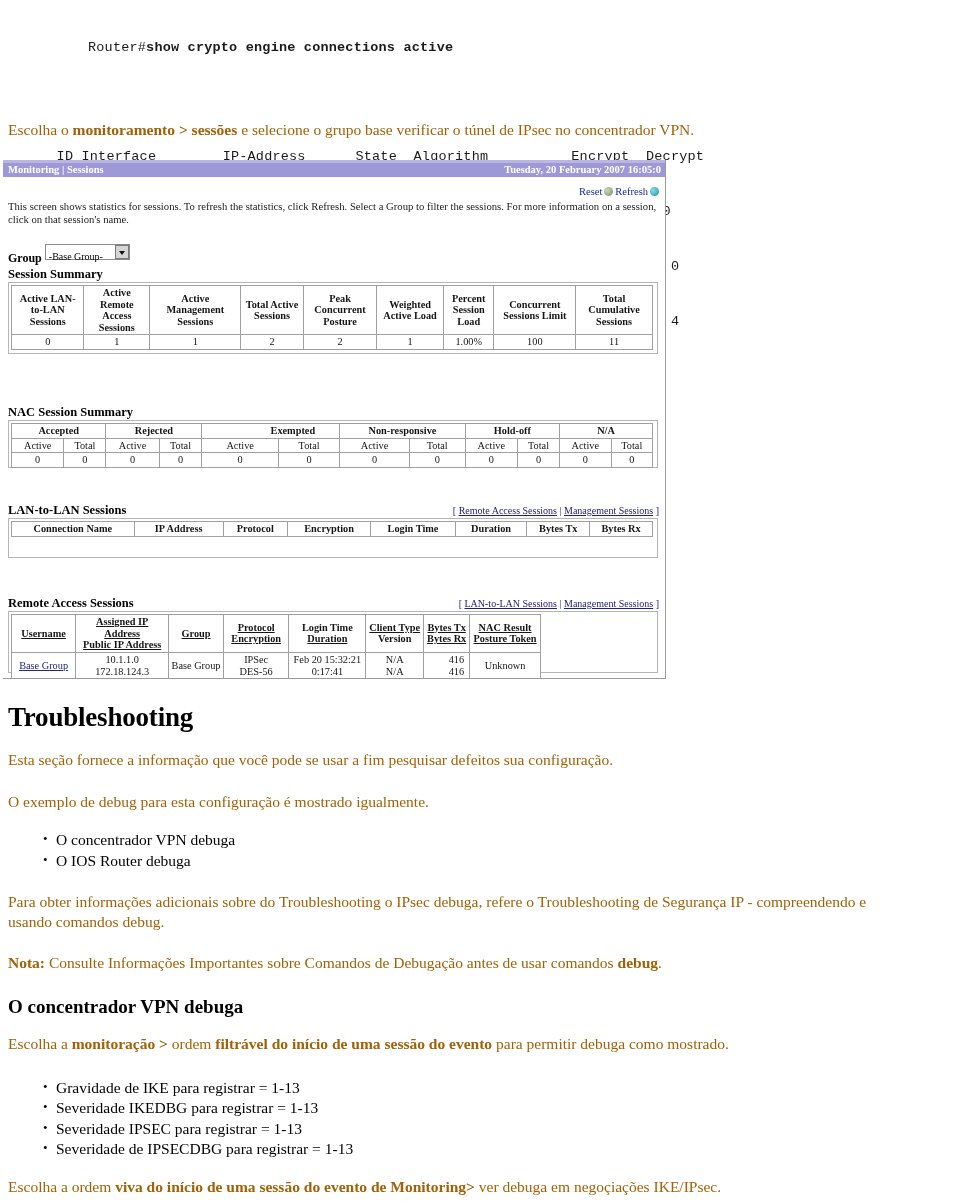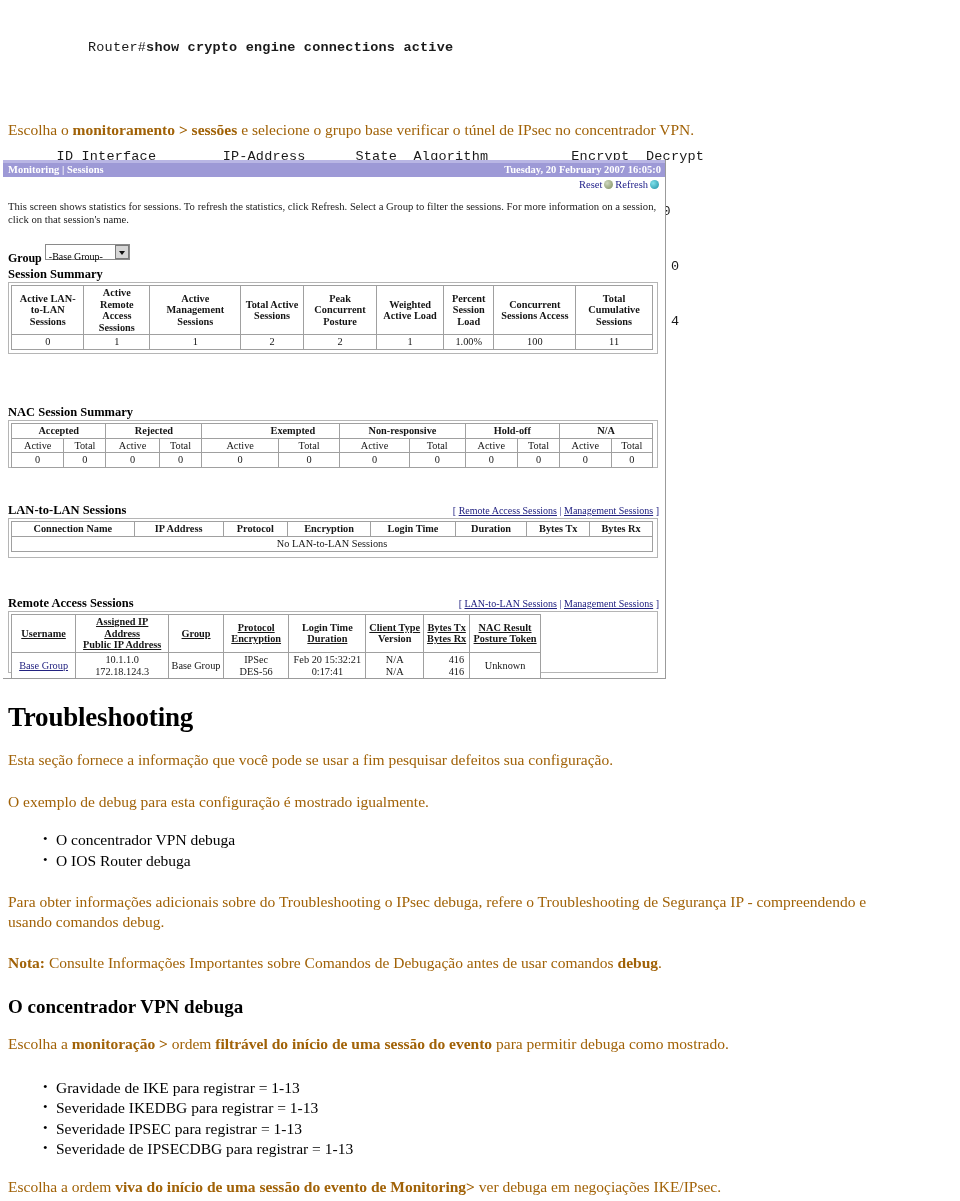--- a/index.html
+++ b/index.html
@@ -114,21 +114,21 @@
     position: absolute;
     left: 5px; top: 1px;
   }
   .shot-titlebar .tb-right {
     position: absolute;
     right: 4px; top: 1px;
     white-space: nowrap;
   }
   .shot-actions {
     position: absolute;
-    right: 4px; top: 19px;
+    right: 4px; top: 26px;
     font-size: 10.5px;
     color: #2c2c86;
     white-space: nowrap;
   }
   .shot-actions .act { color:#24248c; }
   .ic-reset, .ic-refresh {
     display: inline-block;
     width: 9px; height: 9px;
     border-radius: 50%;
     vertical-align: -1px;
@@ -262,21 +262,21 @@
   <table class="vtbl" style="left:8px; top:125px; width:642px;">
     <tbody>
         <tr>
       <th style="width:74px;">Active LAN-to-LAN Sessions</th>
       <th style="width:66px;">Active Remote Access Sessions</th>
       <th style="width:92px;">Active Management Sessions</th>
       <th style="width:62px;">Total Active Sessions</th>
       <th style="width:72px;">Peak Concurrent Posture</th>
       <th style="width:66px;">Weighted Active Load</th>
       <th style="width:48px;">Percent Session Load</th>
-      <th style="width:82px;">Concurrent Sessions Access</th>
+      <th style="width:82px;">Concurrent Sessions Limit</th>
       <th style="width:76px;">Total Cumulative Sessions</th>
     </tr>
     <tr>
       <td>0</td>
       <td>1</td>
       <td>1</td>
       <td>2</td>
       <td>2</td>
       <td>1</td>
       <td>1.00%</td>
@@ -339,23 +339,20 @@
         <tr>
       <th style="width:126px;">Connection Name</th>
       <th style="width:90px;">IP Address</th>
       <th style="width:62px;">Protocol</th>
       <th style="width:82px;">Encryption</th>
       <th style="width:86px;">Login Time</th>
       <th style="width:70px;">Duration</th>
       <th style="width:62px;">Bytes Tx</th>
       <th style="width:62px;">Bytes Rx</th>
     </tr>
-    <tr>
-      <td colspan="8">No LAN-to-LAN Sessions</td>
-    </tr>
   </tbody>
     </table>
 
   <div class="blk-title" style="top:436px;">Remote Access Sessions</div>
   <div class="blk-links" style="top:438px;">
     [&nbsp;<span class="u">LAN-to-LAN Sessions</span>&nbsp;|&nbsp;<span class="u">Management Sessions</span>&nbsp;]
   </div>
   <div class="tbl-frame" style="left:5px; top:451px; width:648px; height:60px;"></div>
   <table class="vtbl" style="left:8px; top:454px; width:530px;">
     <tbody>

